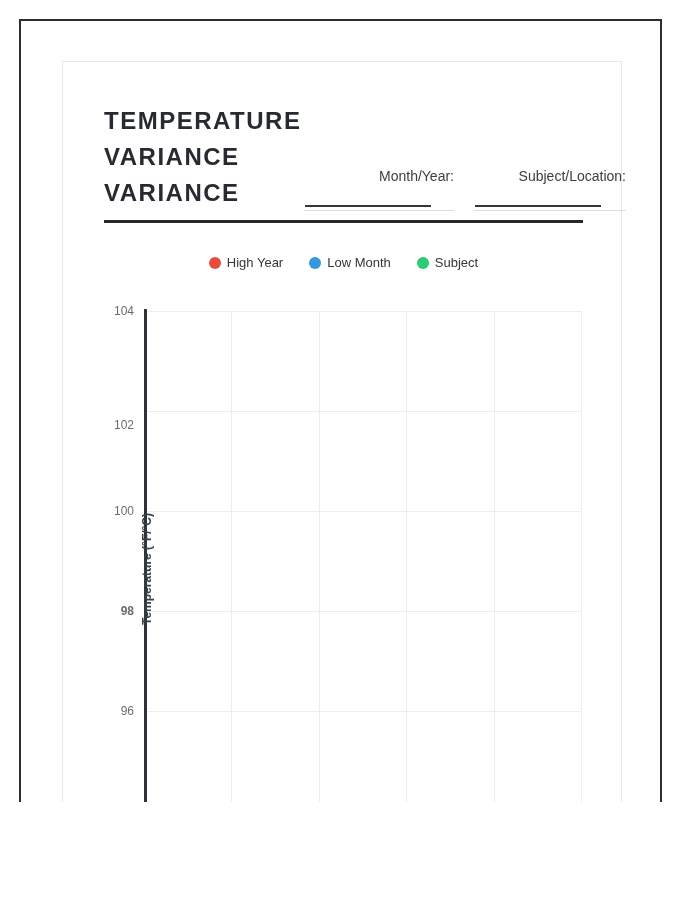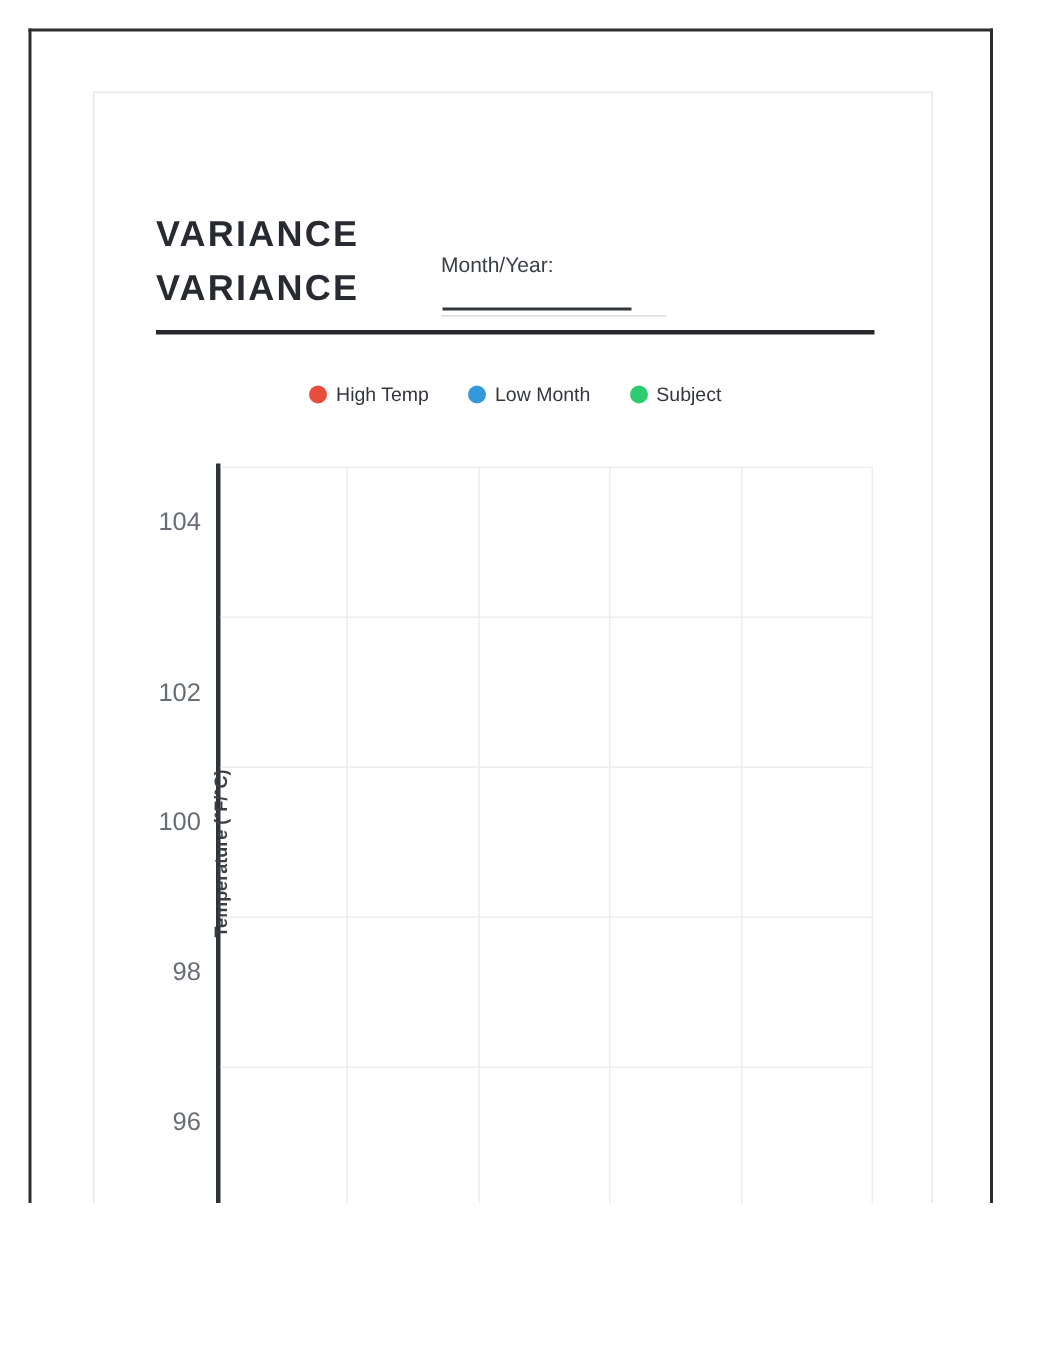--- a/index.html
+++ b/index.html
@@ -10,73 +10,77 @@
   }
   .card {
     position:absolute; left:41px; top:40px; width:560px; height:900px;
     background:#ffffff; border:1px solid #e8e8e8;
   }
   .title {
     position:absolute; left:41px; top:41px;
     font-size:24px; line-height:36px; font-weight:700; letter-spacing:1.5px;
     color:#272b31; white-space:nowrap;
   }
-  .fields { position:absolute; left:231px; top:106px; display:flex; gap:20px; }
+  .fields { position:absolute; left:241px; top:106px; display:flex; gap:20px;text-align:right; }
   .field { border-bottom:1px solid #dcdcdc; padding-bottom:3px; }
   .field-month { width:150px; }
   .field-subject { width:152px; }
   .field-label { font-size:14px; line-height:16px; color:#3b4046; margin-bottom:21px; }
   .write-line { width:126px; height:2px; background:#33383d; margin-left:1px; }
   .divider { position:absolute; left:41px; top:158px; width:479px; height:3px; background:#26282c; }
   .legend {
     position:absolute; left:41px; top:193px; width:479px;
     display:flex; justify-content:center; align-items:center; gap:26px;
   }
   .legend-item { display:flex; align-items:center; gap:6px; }
   .legend-dot { width:12px; height:12px; border-radius:50%; flex:none; }
   .legend-label { font-size:13px; line-height:16px; color:#33373c; }
   .chart { position:absolute; left:41px; top:239px; width:479px; height:561px; }
   .y-axis-line { position:absolute; left:40px; top:8px; width:3px; height:553px; background:#2e3338; }
   .tick-label {
     position:absolute; left:0; width:30px; text-align:right;
-    font-size:17px; line-height:16px; color:#676d74;margin-top:37px;
+    font-size:12px; line-height:16px; color:#676d74;
   }
   .h-grid { position:absolute; left:43px; width:434px; height:1px; background:#ededed; }
   .v-grid { position:absolute; top:10px; width:1px; height:551px; background:#ededed; }
   .y-axis-title {
     position:absolute; left:43px; top:268px;
     transform:translate(-50%,-50%) rotate(-90deg);
     font-size:12px; font-weight:700; color:#3a3f45; white-space:nowrap;
   }
 </style>
 </head>
 <body>
 
 <div class="window">
   <div class="card">
 
     <h1 class="title">
-      <br>
+      <span>TEMPERATURE</span><br>
       <span>VARIANCE</span><br>
       <span>VARIANCE</span>
     </h1>
 
     <div class="fields">
       <div class="field field-month">
         <div class="field-label">Month/Year:</div>
         <div class="write-line"></div>
       </div>
+      <div class="field field-subject">
+        <div class="field-label">Subject/Location:</div>
+        <div class="write-line"></div>
+      </div>
     </div>
 
     <div class="divider"></div>
 
     <div class="legend" id="legend">
         <div class="legend-item">
           <span class="legend-dot" style="background: rgb(231, 76, 60);"></span>
-          <span class="legend-label">High Temp</span>
+          <span class="legend-label">High Year</span>
         </div>
         <div class="legend-item">
           <span class="legend-dot" style="background: rgb(52, 152, 219);"></span>
           <span class="legend-label">Low Month</span>
         </div>
         <div class="legend-item">
           <span class="legend-dot" style="background: rgb(46, 204, 113);"></span>
           <span class="legend-label">Subject</span>
         </div>
       </div>
@@ -84,21 +88,21 @@
     <div class="chart" id="chart">
       <div class="y-axis-line"></div>
       <div class="y-axis-title">Temperature (°F/°C)</div>
     <div class="h-grid" style="top: 10px;"></div>
         <div class="tick-label" style="top: 2px;">104</div>
         <div class="h-grid" style="top: 110px;"></div>
         <div class="tick-label" style="top: 116px;">102</div>
         <div class="h-grid" style="top: 210px;"></div>
         <div class="tick-label" style="top: 202px;">100</div>
         <div class="h-grid" style="top: 310px;"></div>
-        <div class="tick-label" style="top: 302px;">98</div>
+        <div class="tick-label" style="top: 302px; font-weight: bold;">98</div>
         <div class="h-grid" style="top: 410px;"></div>
         <div class="tick-label" style="top: 402px;">96</div>
         <div class="v-grid" style="left: 127px;"></div>
         <div class="v-grid" style="left: 215px;"></div>
         <div class="v-grid" style="left: 302px;"></div>
         <div class="v-grid" style="left: 390px;"></div>
         <div class="v-grid" style="left: 477px;"></div>
       </div>
 
   </div>

